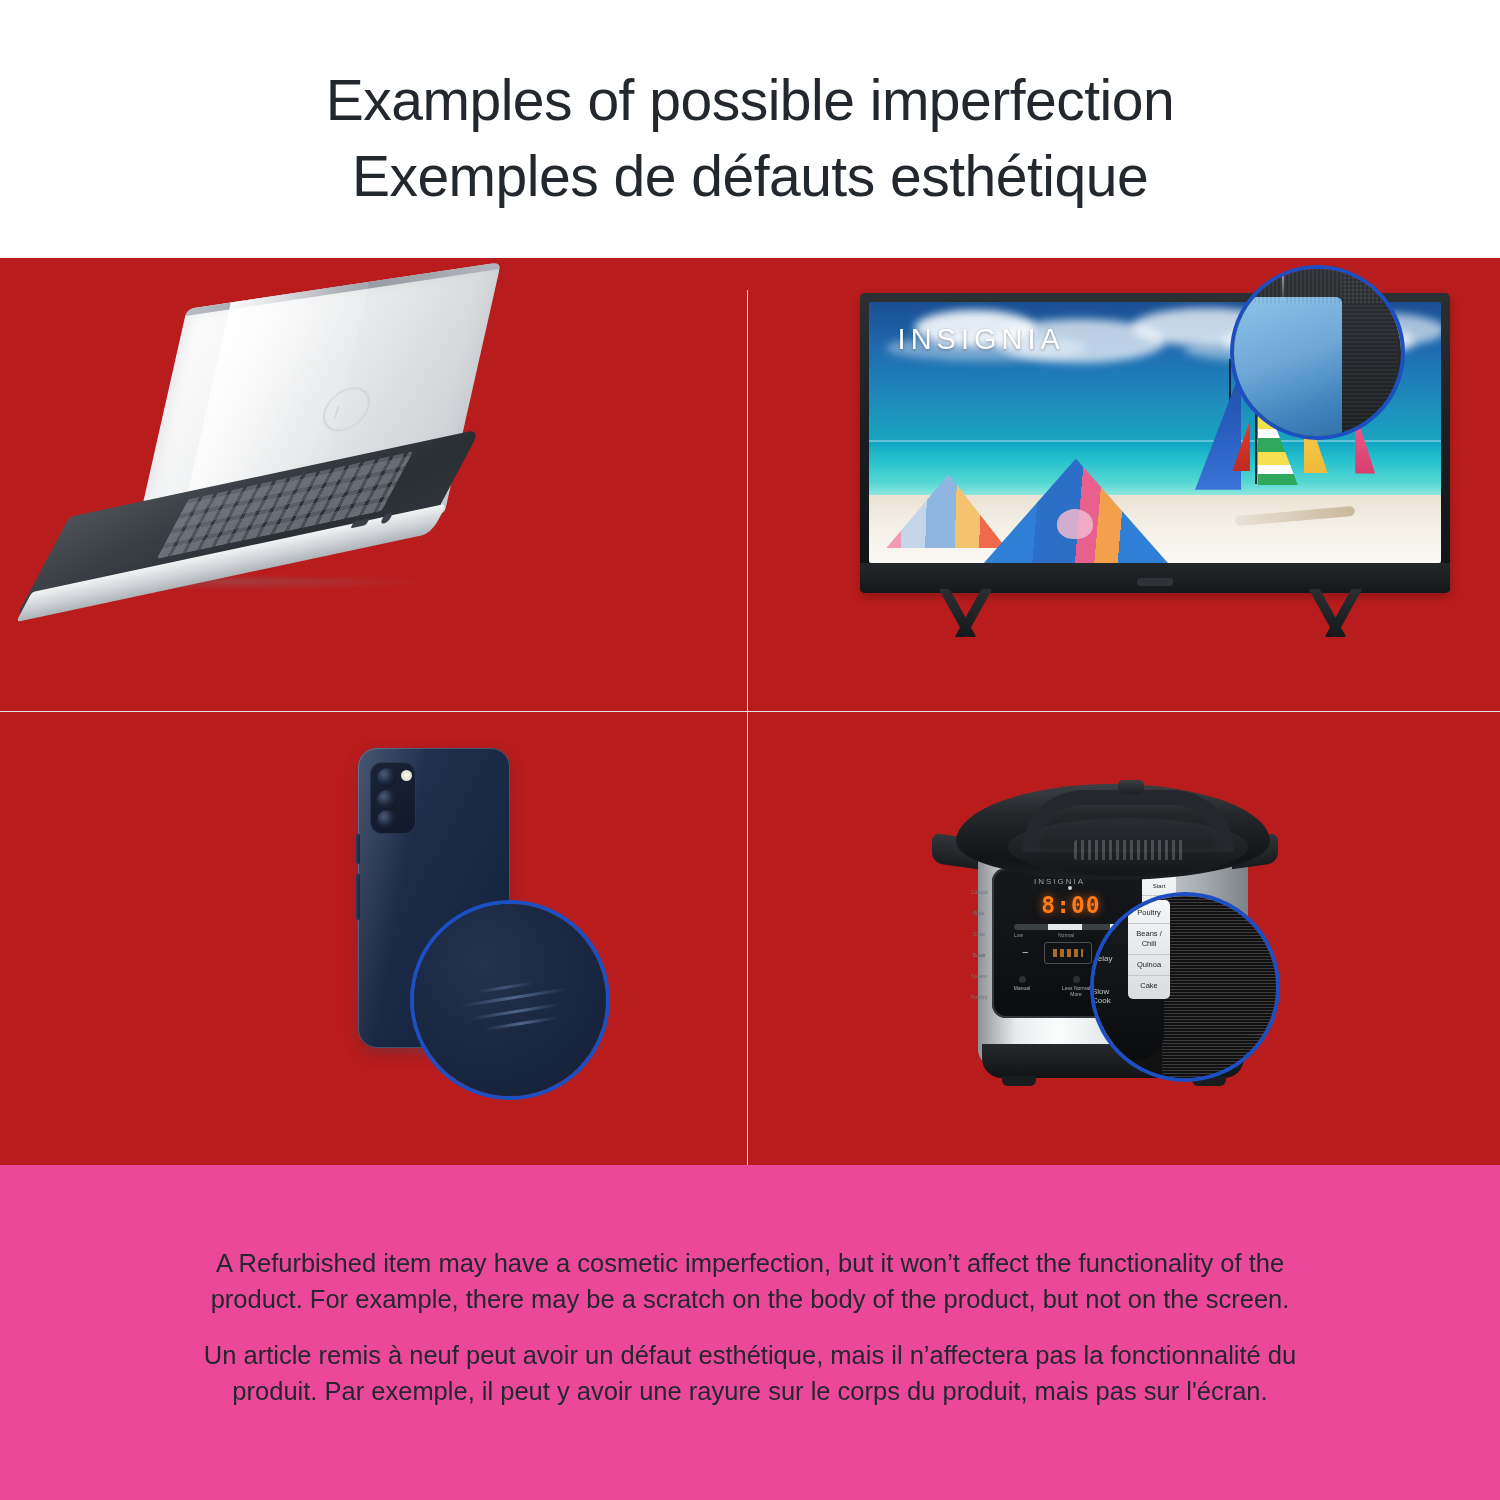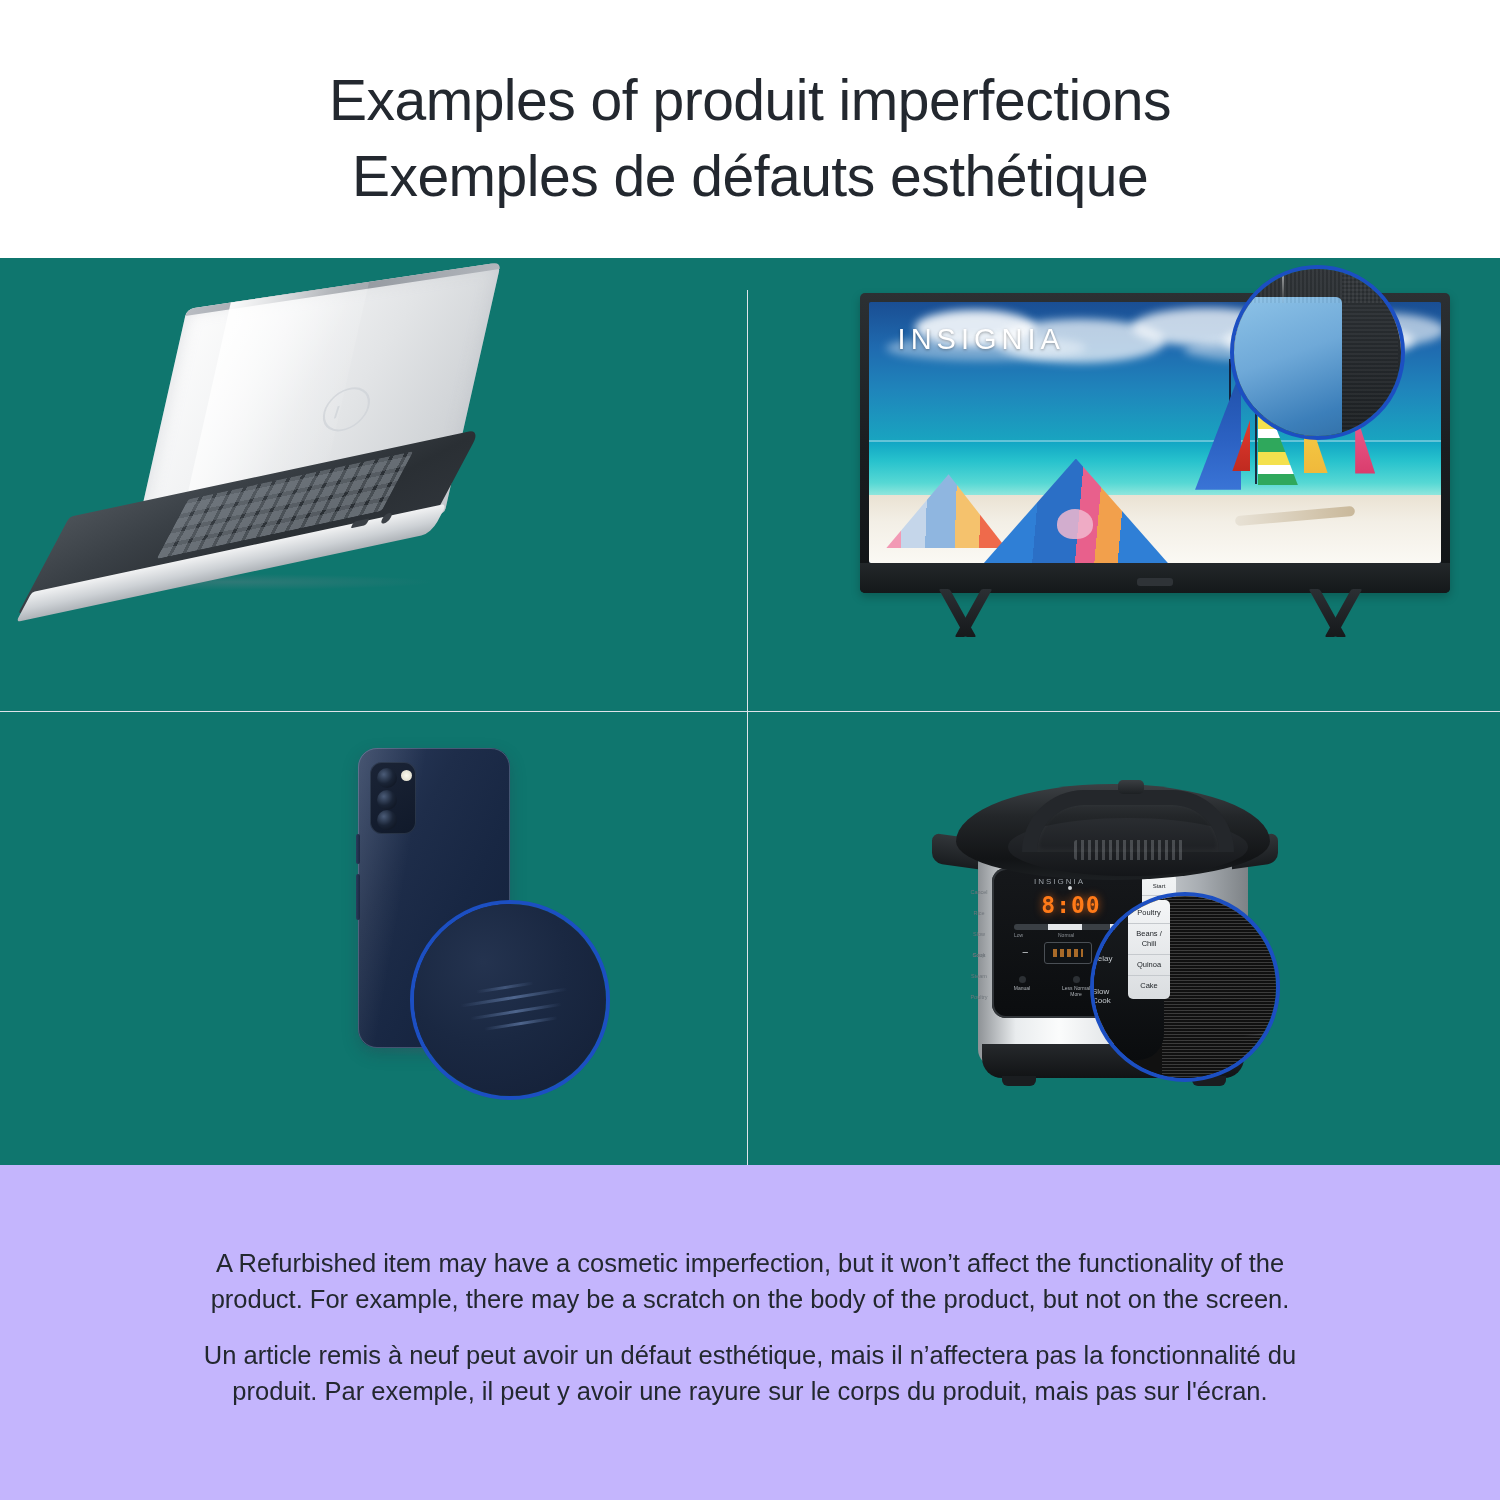--- a/index.html
+++ b/index.html
@@ -31,21 +31,21 @@
     white-space:nowrap;
   }
 
   
   .grid{
     position:relative;
     height:907px;
     display:grid;
     grid-template-columns:1fr 1fr;
     grid-template-rows:1fr 1fr;
-    background:#0f766e;
+    background:#b91c1c;
   }
   .cell{position:relative;overflow:hidden;}
   .vline{
     position:absolute;left:747px;top:32px;width:1px;height:875px;
     background:#dfe3ea;
   }
   .hline{
     position:absolute;left:0;top:453px;width:1500px;height:1px;
     background:#dfe3ea;
   }
@@ -439,21 +439,21 @@
   .mpc-l{color:#c3c8cd;font-size:8px;padding:12px 0 12px 4px;}
   .mpc-scratch{
     position:absolute;left:82px;top:136px;width:78px;height:1.5px;
     background:linear-gradient(90deg,rgba(0,0,0,0),rgba(90,96,102,.6),rgba(0,0,0,0));
     transform:rotate(-4deg);
   }
 
   
   .footer{
     flex:1;
-    background:#c4b5fd;
+    background:#ec4899;
     display:flex;flex-direction:column;
     align-items:center;justify-content:center;
     padding:12px 100px 24px;
     box-sizing:border-box;
   }
   .foot-p{
     max-width:1150px;
     text-align:center;
     color:#23282f;
     font-size:25.5px;
@@ -462,21 +462,21 @@
     margin:0;
   }
   .foot-p + .foot-p{margin-top:20px;}
 </style>
 </head>
 <body>
 
 <div class="page">
 
   <div class="header">
-    <div class="title-line">Examples of produit imperfections</div>
+    <div class="title-line">Examples of possible imperfection</div>
     <div class="title-line">Exemples de défauts esthétique</div>
   </div>
 
   <div class="grid">
     <div class="vline"></div>
     <div class="hline"></div>
 
     <div class="cell">
       <div class="laptop-wrap">
         <div class="laptop-shadow"></div>

